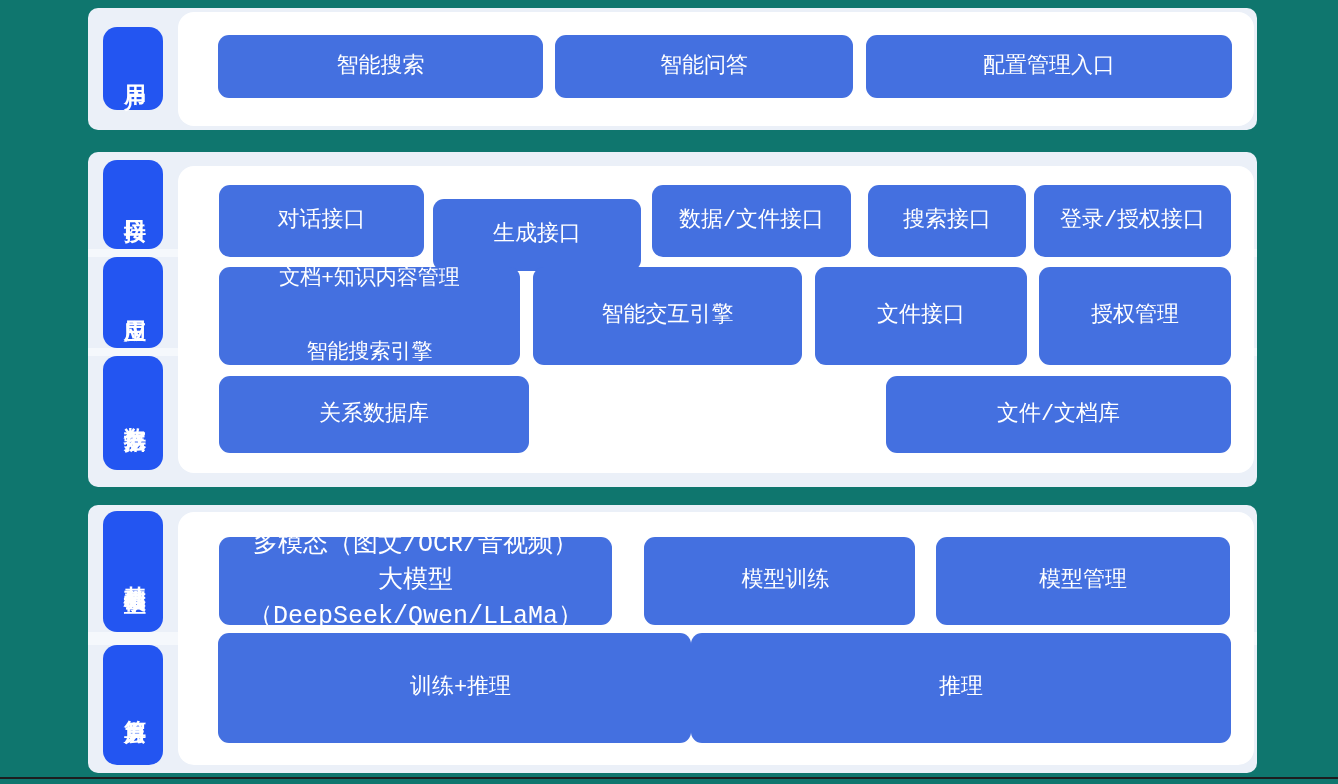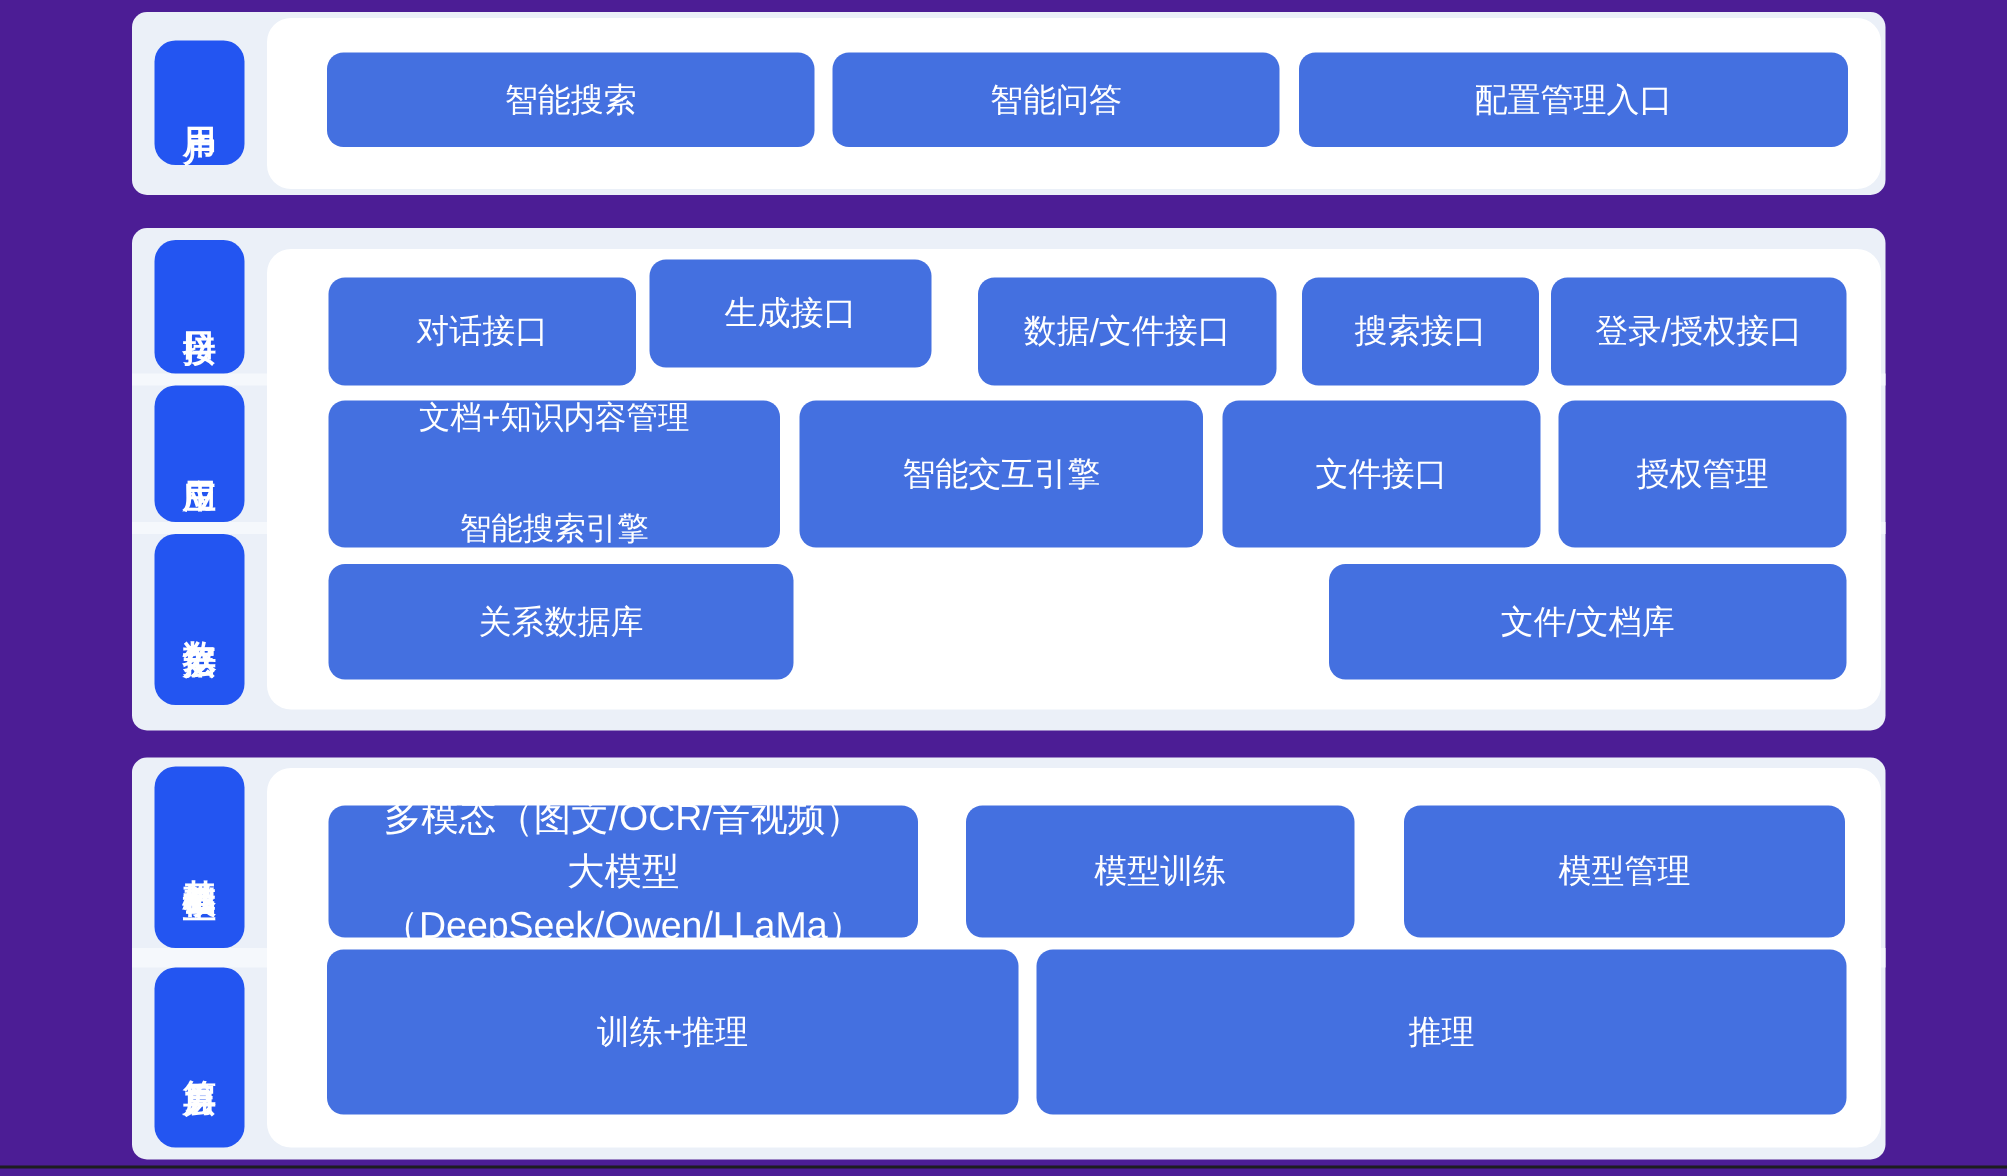--- a/index.html
+++ b/index.html
@@ -1,17 +1,17 @@
 <!DOCTYPE html>
 <html><head>
 <meta charset="utf-8">
 <style>
   html,body{margin:0;padding:0;background:#fff;}
-  #page{position:relative;width:1338px;height:784px;background:#4c1d95;overflow:hidden;
-        font-family:Liberation Sans, sans-serif;}
+  #page{position:relative;width:1338px;height:784px;background:#0f766e;overflow:hidden;
+        font-family:Liberation Mono, monospace;}
   .sec{position:absolute;background:#EBF0F8;border-radius:10px;z-index:0;}
   .sec1{left:88px;top:8px;width:1169px;height:122px;}
   .sec2{left:88px;top:152px;width:1169px;height:335px;}
   .sec3{left:88px;top:505px;width:1169px;height:268px;}
   .gapband{position:absolute;background:#F5F8FC;z-index:1;}
   .gap1{left:88px;top:249px;width:1169px;height:8px;}
   .gap2{left:88px;top:348px;width:1169px;height:8px;}
   .gap3{left:88px;top:632px;width:1169px;height:13px;}
   .panel{position:absolute;background:#ffffff;border-radius:16px;z-index:2;}
   .panel1{left:178px;top:12px;width:1076px;height:114px;}
@@ -29,35 +29,35 @@
   .pill-compute{left:103px;top:645px;width:60px;height:120px;}
   .box{position:absolute;background:#4470E0;border-radius:11px;z-index:4;
        color:#fff;font-size:22px;font-weight:500;
        display:flex;flex-direction:column;align-items:center;justify-content:center;
        text-align:center;line-height:1.45;}
   .box .ln{display:block;}
   .b-search{left:218px;top:35px;width:325px;height:63px;}
   .b-qa{left:555px;top:35px;width:298px;height:63px;}
   .b-config{left:866px;top:35px;width:366px;height:63px;}
   .b-dialog{left:219px;top:185px;width:205px;height:72px;}
-  .b-gen{left:433px;top:173px;width:188px;height:72px;}
+  .b-gen{left:433px;top:199px;width:208px;height:72px;}
   .b-datafile{left:652px;top:185px;width:199px;height:72px;}
   .b-searchapi{left:868px;top:185px;width:158px;height:72px;}
   .b-login{left:1034px;top:185px;width:197px;height:72px;}
   .b-doc{left:219px;top:267px;width:301px;height:98px;font-size:21px;gap:44px;}
   .b-interact{left:533px;top:267px;width:269px;height:98px;}
   .b-prompt{left:815px;top:267px;width:212px;height:98px;}
   .b-auth{left:1039px;top:267px;width:192px;height:98px;}
   .b-rel{left:219px;top:376px;width:310px;height:77px;}
   .b-vec{left:533px;top:376px;width:343px;height:77px;}
   .b-file{left:886px;top:376px;width:345px;height:77px;}
   .b-multi{left:219px;top:537px;width:393px;height:88px;font-size:25px;}
-  .b-train{left:644px;top:537px;width:259px;height:88px;}
+  .b-train{left:644px;top:537px;width:259px;height:88px;padding-left:12px;}
   .b-manage{left:936px;top:537px;width:294px;height:88px;}
-  .b-traininfer{left:218px;top:633px;width:461px;height:110px;}
+  .b-traininfer{left:218px;top:633px;width:461px;height:110px;padding-left:12px;}
   .b-infer{left:691px;top:633px;width:540px;height:110px;}
   .bottom-line{position:absolute;left:0;top:777px;width:1338px;height:2px;background:#1d1d1f;z-index:5;}
 </style>
 </head>
 <body>
 
 <div id="page">
 
   <div class="sec sec1"></div>
   <div class="sec sec2"></div>

